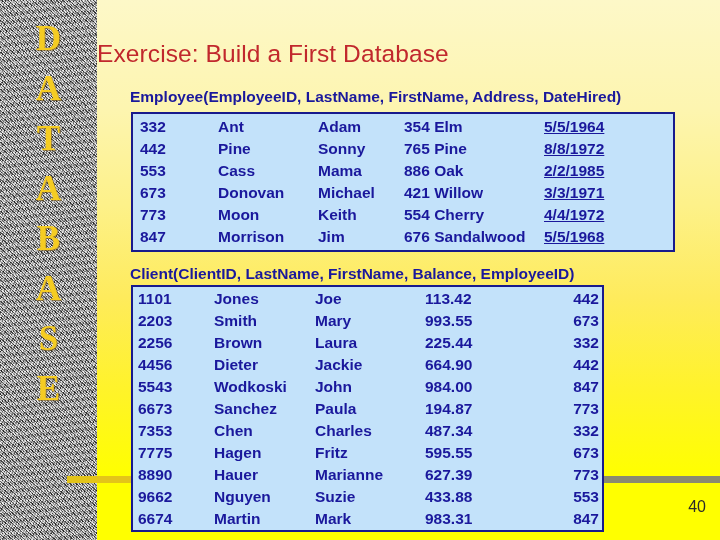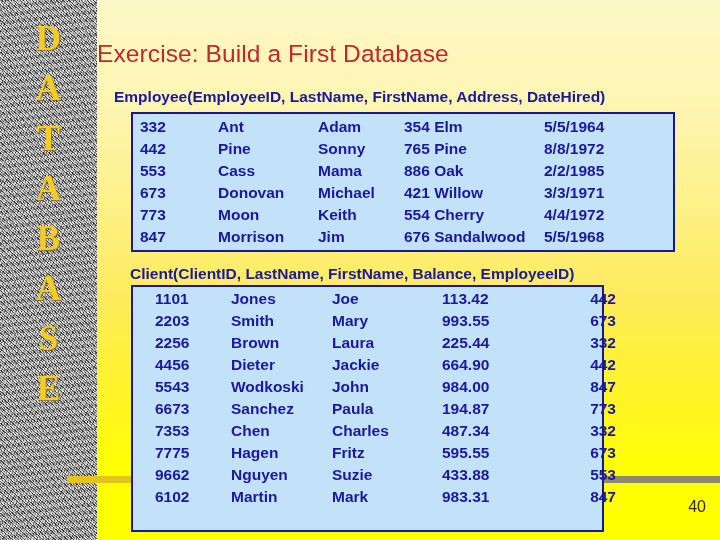--- a/index.html
+++ b/index.html
@@ -100,21 +100,21 @@
 
   
   .schema-caption {
     position: absolute;
     color: #1a189c;
     font-weight: bold;
     font-size: 15.5px;
     font-family: "Liberation Sans", sans-serif;
     white-space: nowrap;
   }
-  #employee-caption { left: 114px; top: 88px; }
+  #employee-caption { left: 130px; top: 88px; }
   #client-caption   { left: 130px; top: 265px; }
 
   
   .data-box {
     position: absolute;
     background: #c3e2fa;
     border: 2px solid #181a8c;
     box-sizing: border-box;
   }
   #employee-box {
@@ -146,25 +146,25 @@
     white-space: nowrap;
     overflow: hidden;
   }
 
   
   #employee-box table.data-table { margin-top: 2px; }
   #employee-box td.c0 { width: 78px; padding-left: 7px; }
   #employee-box td.c1 { width: 100px; }
   #employee-box td.c2 { width: 86px; }
   #employee-box td.c3 { width: 140px; }
-  #employee-box td.c4 { width: 132px; }
+  #employee-box td.c4 { width: 132px; text-decoration: underline; }
 
   
   #client-box table.data-table { margin-top: 1px; }
-  #client-box td.c0 { width: 76px; padding-left: 22px; }
+  #client-box td.c0 { width: 76px; padding-left: 5px; }
   #client-box td.c1 { width: 101px; }
   #client-box td.c2 { width: 110px; }
   #client-box td.c3 { width: 100px; }
   #client-box td.c4 { width: 74px; text-align: right; padding-right: 12px; }
 
   
   #page-number {
     position: absolute;
     right: 14px;
     top: 498px;
@@ -302,28 +302,35 @@
             <td class="c4">332</td>
           </tr>
           <tr>
             <td class="c0">7775</td>
             <td class="c1">Hagen</td>
             <td class="c2">Fritz</td>
             <td class="c3">595.55</td>
             <td class="c4">673</td>
           </tr>
           <tr>
+            <td class="c0">8890</td>
+            <td class="c1">Hauer</td>
+            <td class="c2">Marianne</td>
+            <td class="c3">627.39</td>
+            <td class="c4">773</td>
+          </tr>
+          <tr>
             <td class="c0">9662</td>
             <td class="c1">Nguyen</td>
             <td class="c2">Suzie</td>
             <td class="c3">433.88</td>
             <td class="c4">553</td>
           </tr>
           <tr>
-            <td class="c0">6102</td>
+            <td class="c0">6674</td>
             <td class="c1">Martin</td>
             <td class="c2">Mark</td>
             <td class="c3">983.31</td>
             <td class="c4">847</td>
           </tr>
         </tbody>
     </table>
   </div>
 
   <div id="page-number">40</div>

